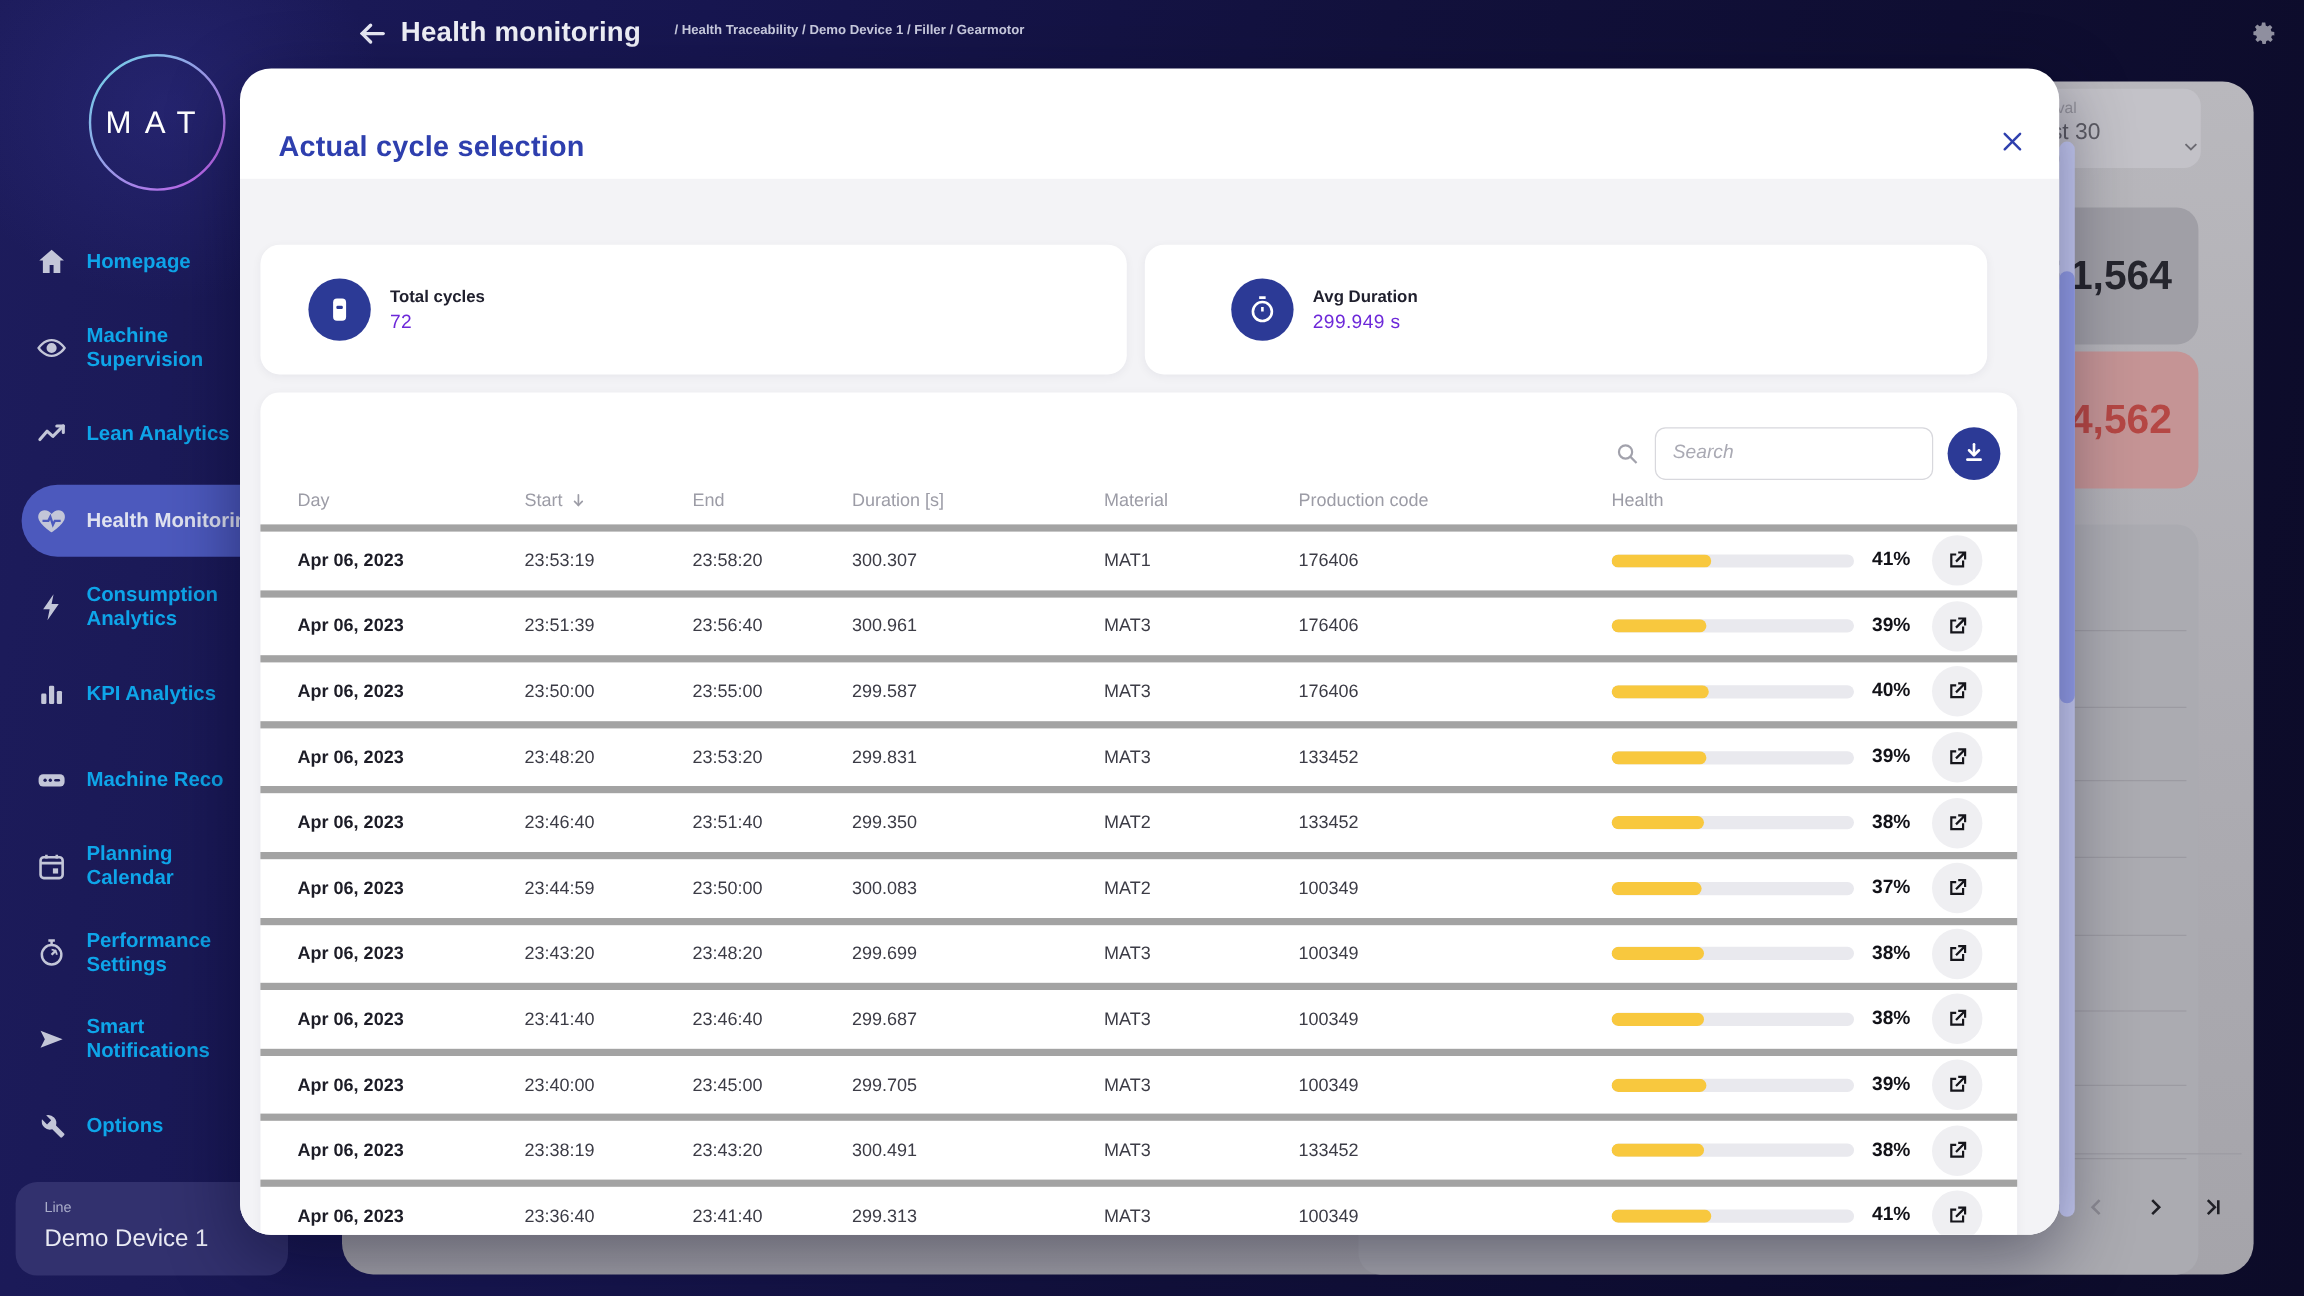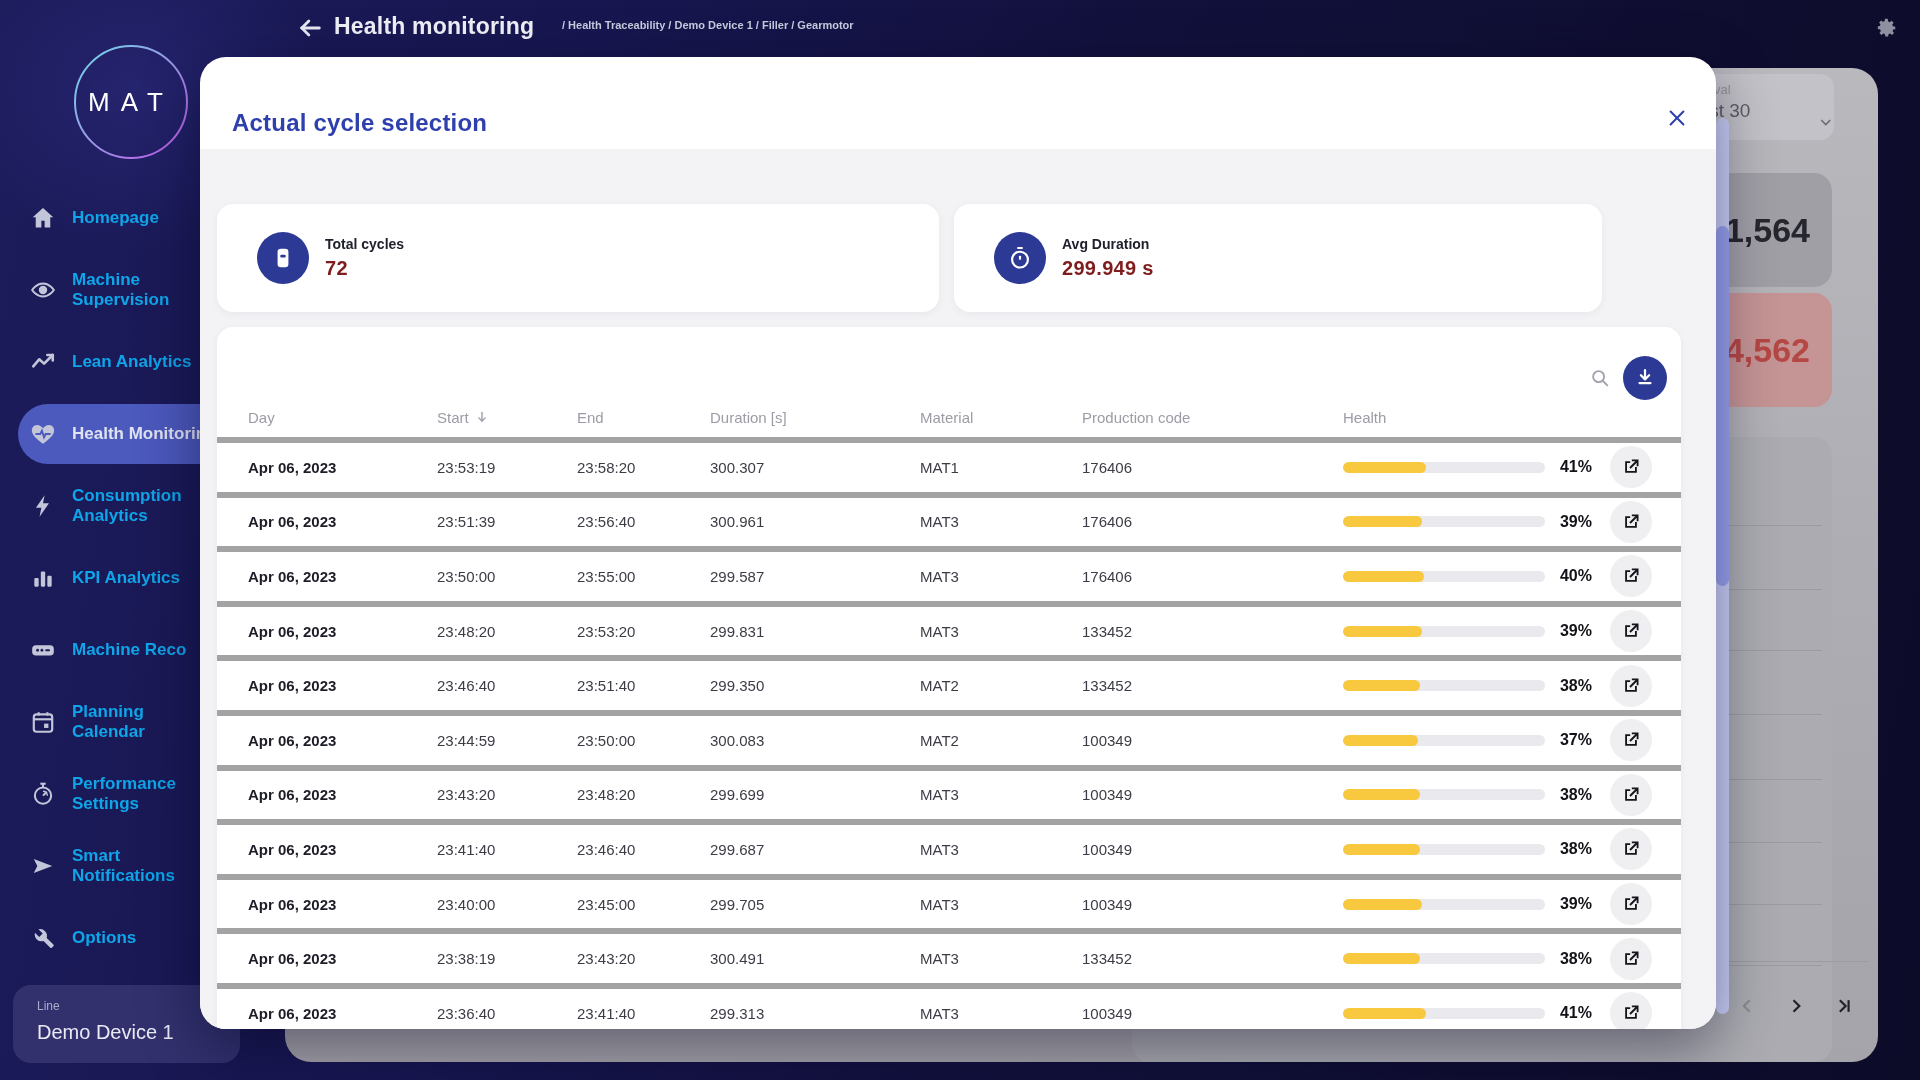--- a/index.html
+++ b/index.html
@@ -61,27 +61,27 @@
   
   .modal { position:absolute; left:200px; top:57px; width:1516px; height:972px; background:#ffffff;
     border-radius:26px; box-shadow:0 18px 60px rgba(5,5,30,.45); overflow:hidden; }
   .modal-title { position:absolute; left:32px; top:52px; font-size:24px; color:#2e3fae; font-weight:bold; letter-spacing:.2px; }
   .modal-close { position:absolute; right:28px; top:50px; width:22px; height:22px; color:#2e3fae; cursor:pointer; }
   .modal-body { position:absolute; left:0; top:92px; width:1516px; height:880px; background:#f3f3f6; }
 
   .stat-card { position:absolute; top:55px; height:108px; background:#fff; border-radius:16px;
     box-shadow:0 2px 8px rgba(20,20,60,.05); display:flex; align-items:center; }
   .stat-1 { left:17px; width:722px; }
-  .stat-2 { left:754px; width:648px; }
+  .stat-2 { left:754px; width:702px;padding-left:32px; }
   .stat-ic { width:52px; height:52px; border-radius:50%; background:#2c3a96; margin-left:40px;
     display:flex; align-items:center; justify-content:center; color:#fff; flex:0 0 52px; }
   .stat-ic svg { width:26px; height:26px; }
   .stat-txt { margin-left:16px; }
   .stat-label { font-size:14px; font-weight:bold; color:#20202e; }
-  .stat-value { font-size:20px; font-weight:bold; color:#7f1d1d; margin-top:5px; letter-spacing:.3px; }
+  .stat-value { font-size:16px; font-weight:normal; color:#6d28d9; margin-top:5px; letter-spacing:.3px; }
 
   .table-card { position:absolute; left:17px; top:178px; width:1464px; height:767px; background:#fff;
     border-radius:16px 16px 0 0; box-shadow:0 2px 8px rgba(20,20,60,.05); }
   .search-row { position:absolute; top:29px; right:14px; display:flex; align-items:center; gap:12px; }
   .search-ic { width:22px; height:22px; color:#a2a2ac; }
   .search-input { width:232px; height:44px; border:1.5px solid #d8d8dd; border-radius:9px; padding:0 14px;
     font-size:16px; font-style:italic; color:#555; outline:none; background:#fff; font-family:"Liberation Sans",sans-serif; }
   .search-input::placeholder { color:#aaaab4; }
   .dl-btn { width:44px; height:44px; border-radius:50%; background:#2c3a96; border:none; color:#fff;
     display:flex; align-items:center; justify-content:center; cursor:pointer; }
@@ -324,20 +324,21 @@
         <div class="stat-value">299.949 s</div>
       </div>
     </div>
 
     <div class="table-card">
       <div class="search-row">
         <svg class="search-ic" viewBox="0 0 24 24" fill="none" stroke="currentColor" stroke-width="2">
             <circle cx="10.5" cy="10.5" r="6"></circle>
             <line x1="15" y1="15" x2="20.5" y2="20.5"></line>
           </svg>
+        <input class="search-input" type="text" placeholder="Search" style="">
         <button class="dl-btn">
           <svg viewBox="0 0 24 24" fill="none" stroke="currentColor" stroke-width="2.4" stroke-linecap="round" stroke-linejoin="round">
               <line x1="12" y1="3.5" x2="12" y2="13"></line>
               <polyline points="7.5 9 12 13.5 16.5 9"></polyline>
               <line x1="6" y1="17.5" x2="18" y2="17.5"></line>
             </svg>
         </button>
       </div>
 
       <div class="grid-row thead">

